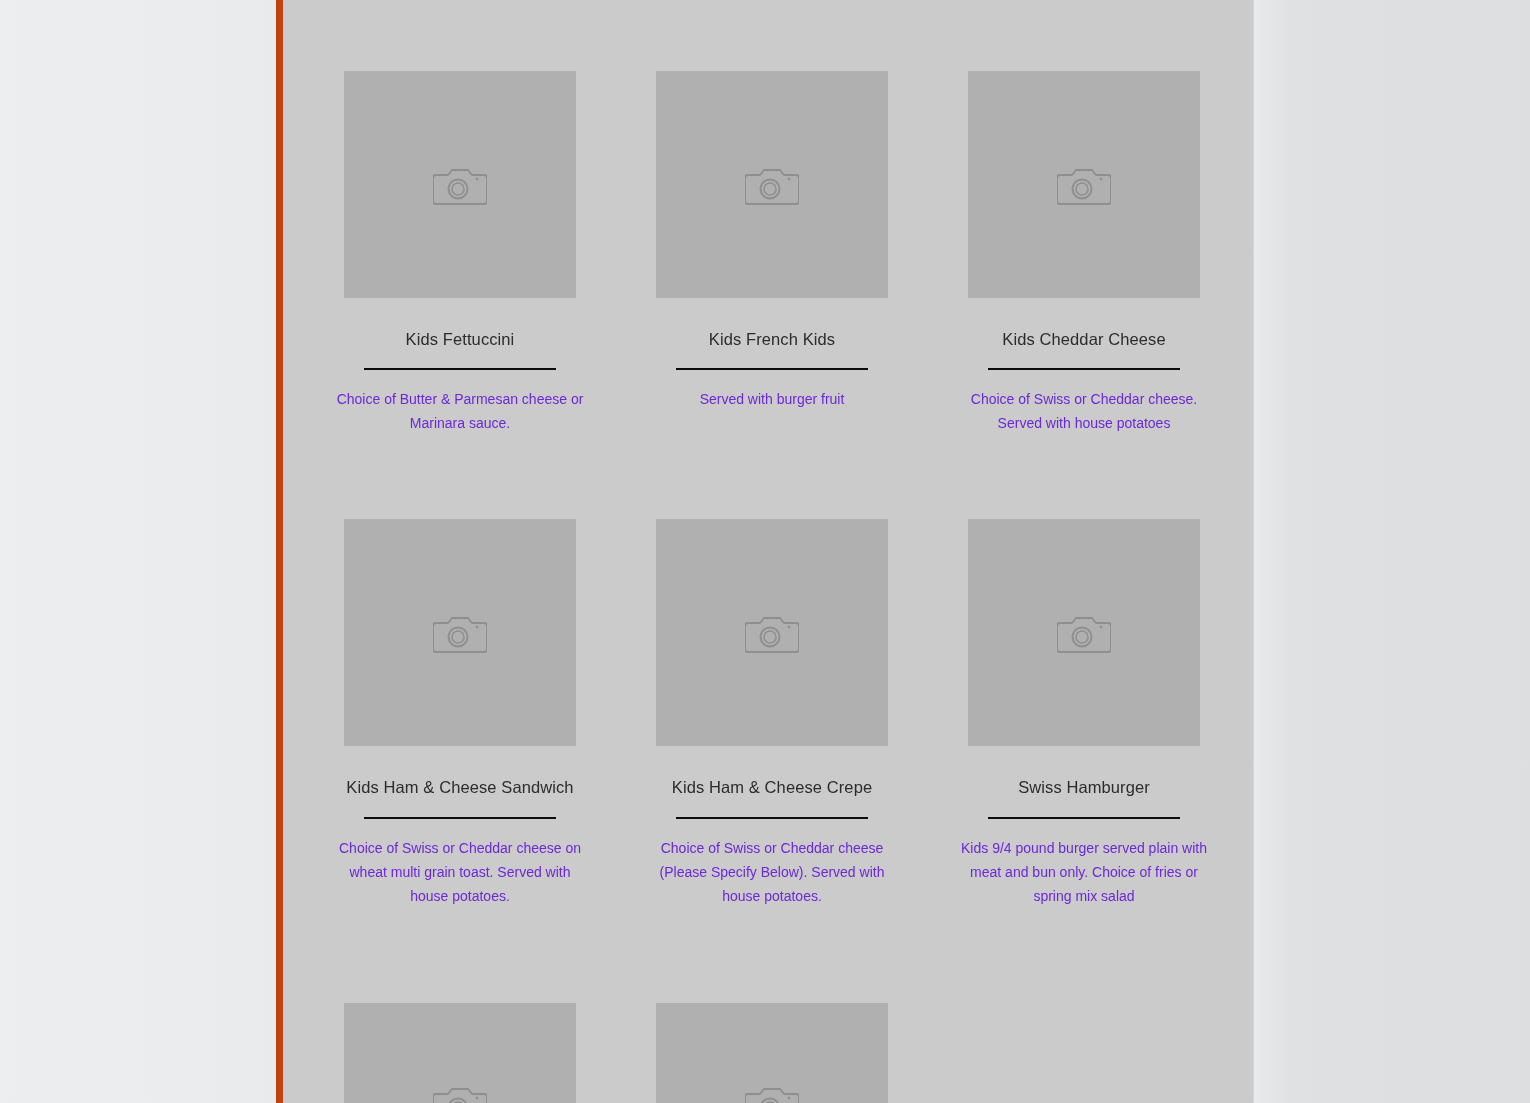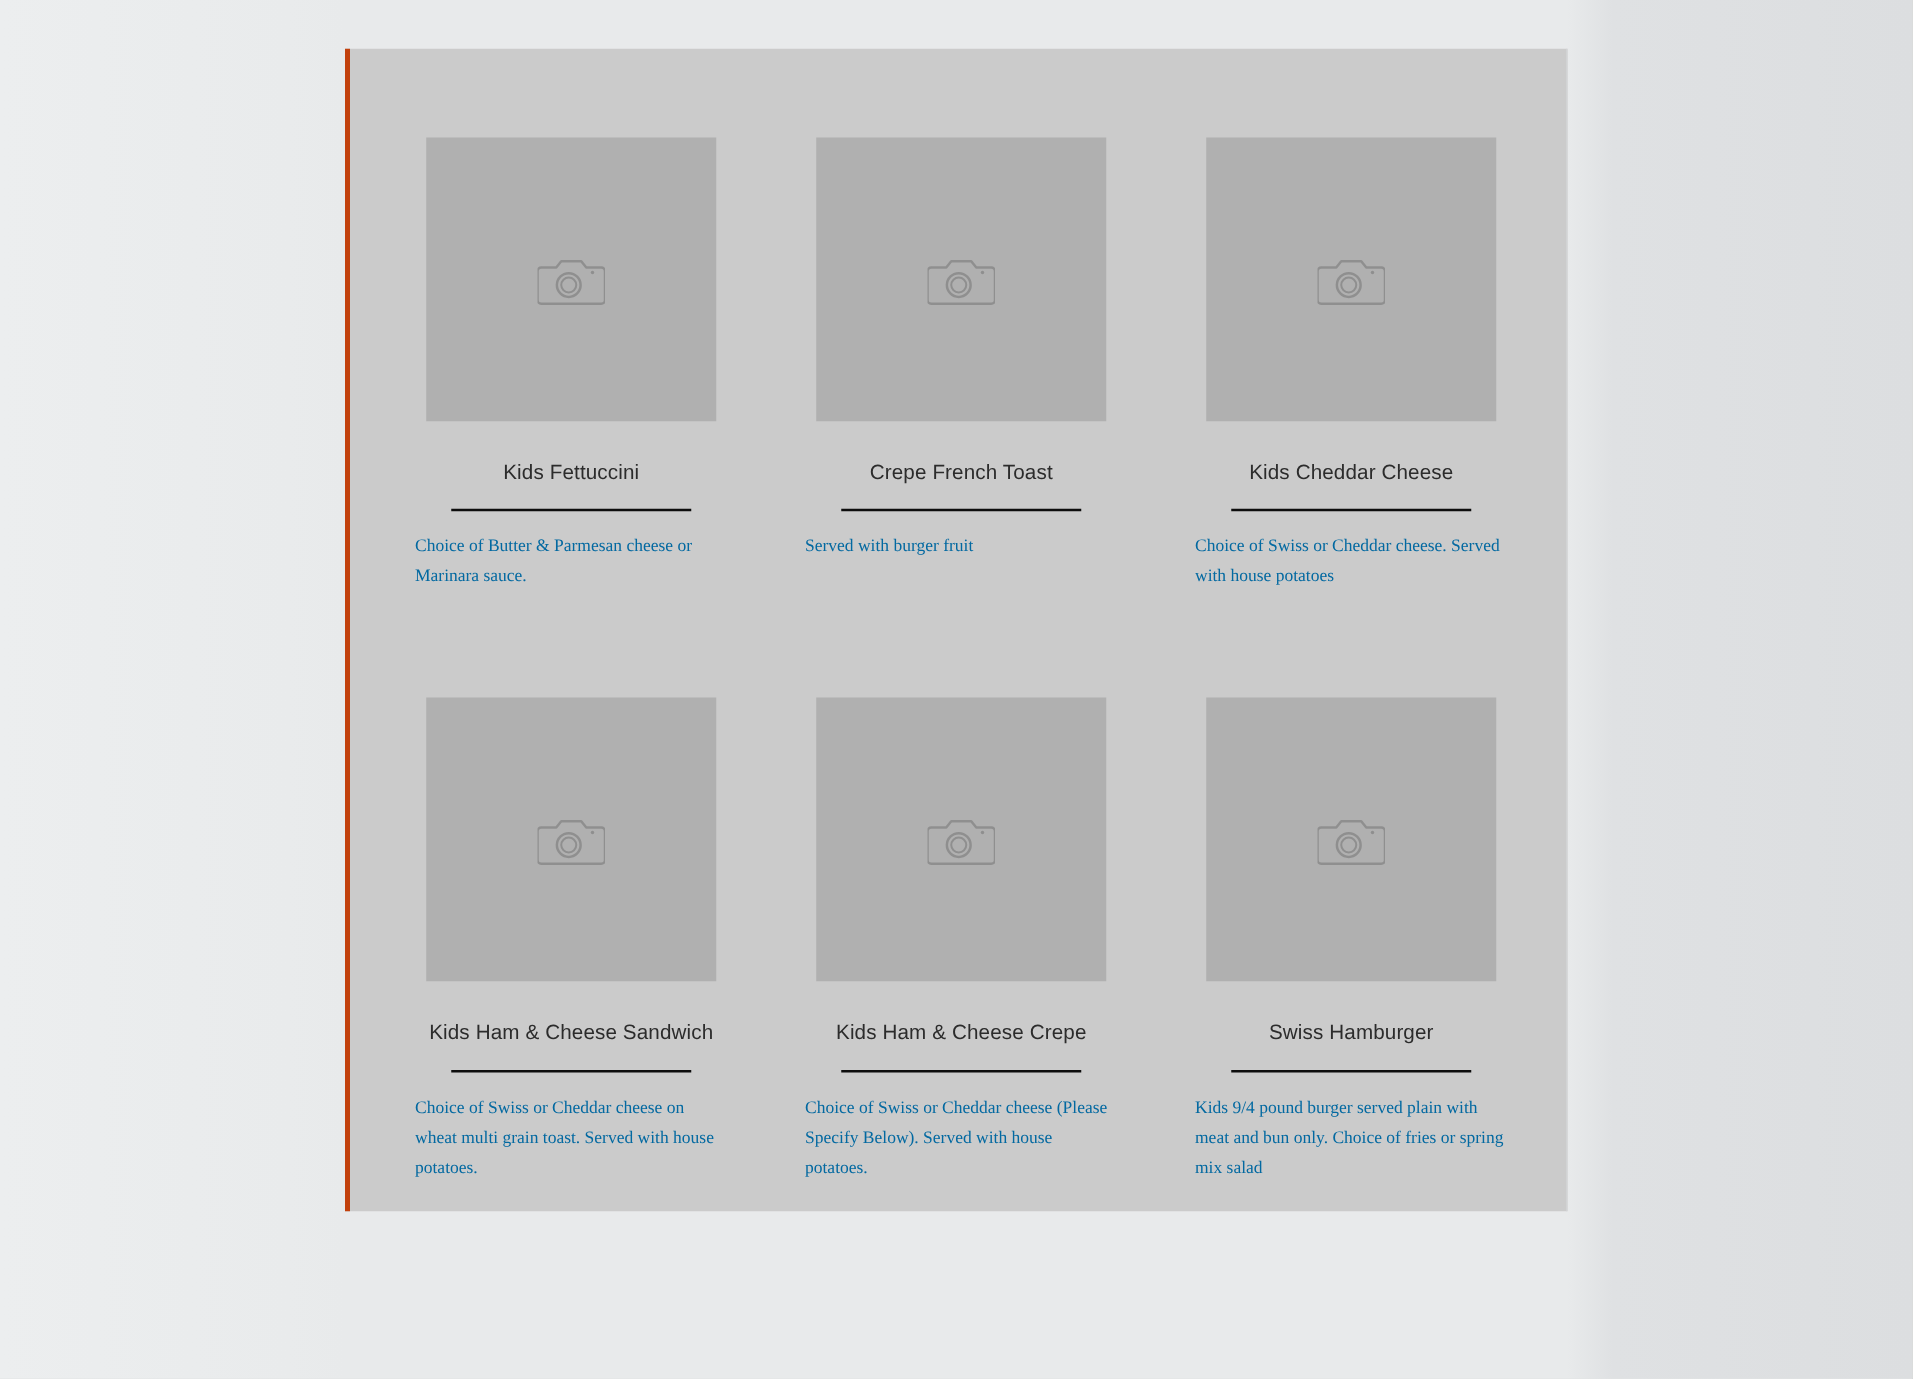--- a/index.html
+++ b/index.html
@@ -28,26 +28,25 @@
                 #e8eaeb 1254px,
                 #dfe1e3 1290px,
                 #dcdee0 1530px);
   }
 
   .content-panel {
     position: absolute;
     top: 0;
     left: 276px;
     width: 978px;
-    height: 930px;
+    height: 1103px;
     background: #cbcbcb;
-    border-left: 4px solid #c2410c;
+    border-left: 7px solid #c2410c;
     border-right: 1px solid #d4d6d7;
     overflow: hidden;
-    margin-top: 39px;
   }
 
   .menu-grid {
     position: absolute;
     top: 71px;
     left: 61px;
     width: 856px;
     display: grid;
     grid-template-columns: 232px 232px 232px;
     column-gap: 80px;
@@ -93,23 +92,22 @@
     width: 192px;
     height: 2px;
     background: #0d0d0d;
   }
 
   .card-desc {
     margin-top: 17px;
     width: 250px;
     font-size: 14px;
     line-height: 24px;
-    color: #0369a1;
-    text-align: left;
-    font-family: Liberation Serif, serif;
+    color: #6d28d9;
+    text-align: center;
   }
 
   .menu-card.row-2 { margin-top: 84px; }
   .menu-card.row-3 { margin-top: 95px; }
 
   .menu-card.empty {
     visibility: hidden;
   }
 
   .card-image.clipped {
@@ -141,21 +139,21 @@
 
     <div class="menu-card">
       <div class="card-image">
         <svg class="camera-icon" viewBox="0 0 54 44">
           <path d="M3 12 h12 l4-5 h16 l4 5 h12 a3 3 0 0 1 3 3 v23 a3 3 0 0 1 -3 3 h-48 a3 3 0 0 1 -3 -3 v-23 a3 3 0 0 1 3 -3 z" fill="none" stroke="#8d8d8d" stroke-width="2" stroke-linejoin="round"></path>
           <circle cx="25" cy="26" r="9.5" fill="none" stroke="#8d8d8d" stroke-width="2"></circle>
           <circle cx="25" cy="26" r="6" fill="none" stroke="#8d8d8d" stroke-width="1.6"></circle>
           <circle cx="44" cy="16" r="1.4" fill="#8d8d8d"></circle>
         </svg>
       </div>
-      <div class="card-title">Crepe French Toast</div>
+      <div class="card-title">Kids French Kids</div>
       <div class="card-divider"></div>
       <div class="card-desc">Served with burger fruit</div>
     </div>
 
     <div class="menu-card">
       <div class="card-image">
         <svg class="camera-icon" viewBox="0 0 54 44">
           <path d="M3 12 h12 l4-5 h16 l4 5 h12 a3 3 0 0 1 3 3 v23 a3 3 0 0 1 -3 3 h-48 a3 3 0 0 1 -3 -3 v-23 a3 3 0 0 1 3 -3 z" fill="none" stroke="#8d8d8d" stroke-width="2" stroke-linejoin="round"></path>
           <circle cx="25" cy="26" r="9.5" fill="none" stroke="#8d8d8d" stroke-width="2"></circle>
           <circle cx="25" cy="26" r="6" fill="none" stroke="#8d8d8d" stroke-width="1.6"></circle>

